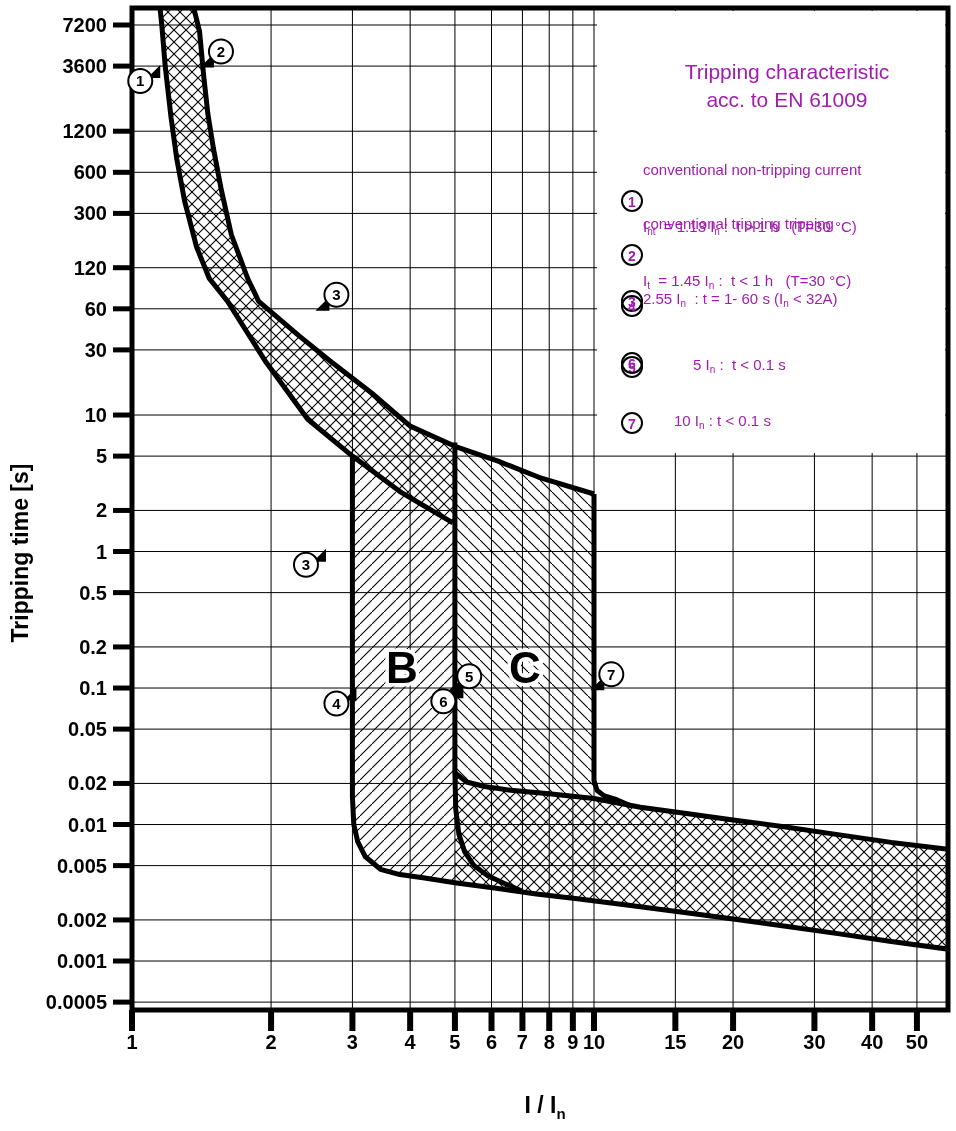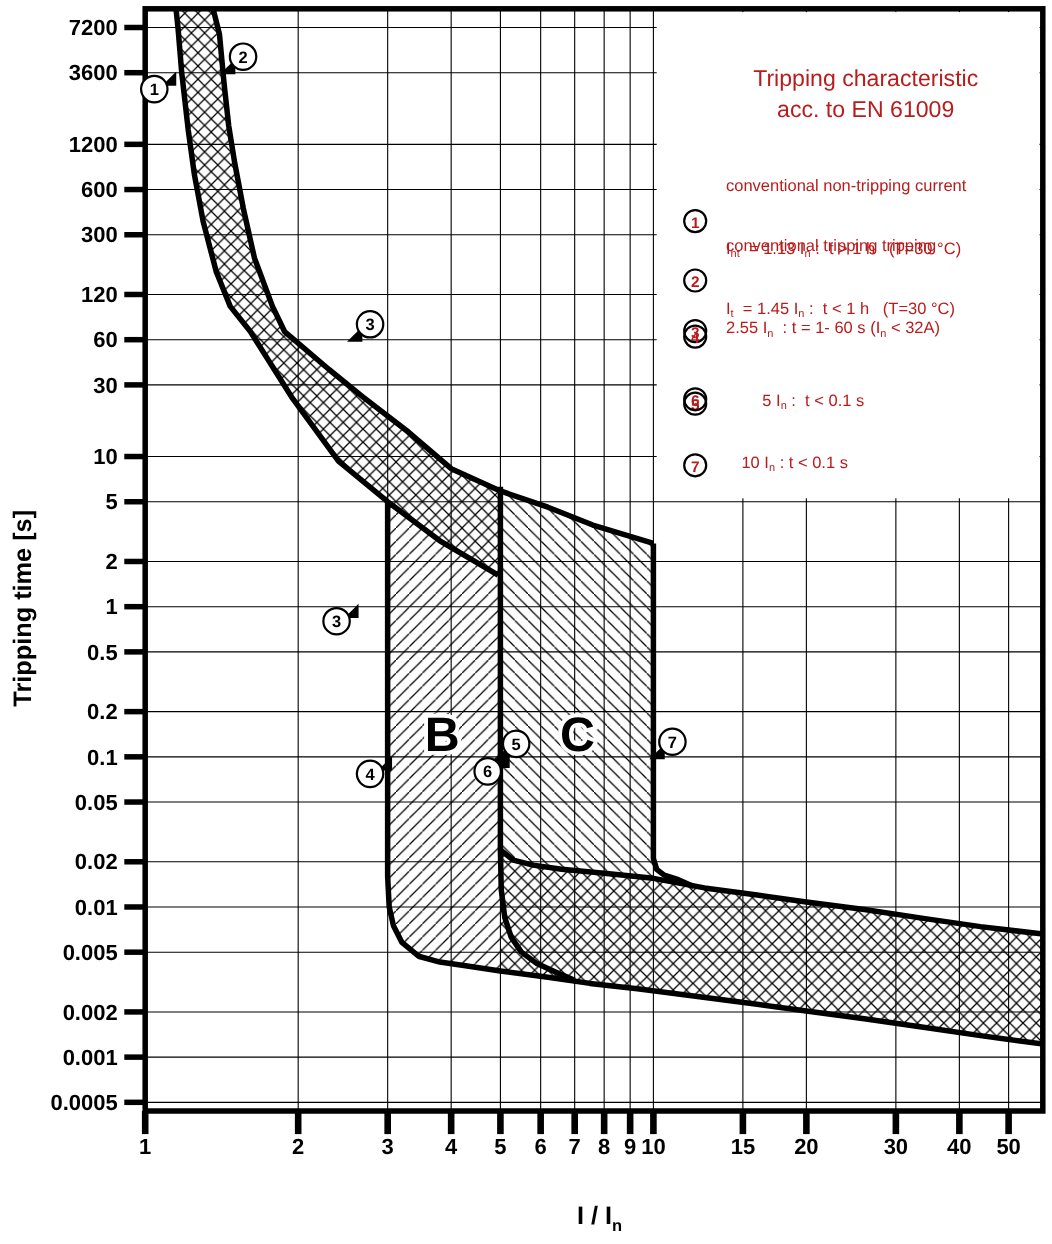--- a/index.html
+++ b/index.html
@@ -1,29 +1,29 @@
 <!DOCTYPE html>
 <html><head>
 <meta charset="utf-8">
 <style>
   html,body{margin:0;padding:0;background:#fff;}
   .stage{position:relative;width:956px;height:1131px;background:#fff;overflow:hidden;
-         font-family:"Liberation Sans",sans-serif;color:#b91c1c;}
+         font-family:"Liberation Sans",sans-serif;color:#a21caf;}
   #plot{position:absolute;left:0;top:0;width:956px;height:1131px;}
   .tick{font:bold 20px "Liberation Sans",sans-serif;fill:#000;}
   .axis{font:bold 23px "Liberation Sans",sans-serif;fill:#000;}
   .zone{font:bold 44px "Liberation Sans",sans-serif;fill:#000;paint-order:stroke;stroke:#fff;stroke-width:7px;}
   .mnum{font:bold 15px "Liberation Sans",sans-serif;fill:#000;}
   .legend{position:absolute;left:597px;top:11px;width:348px;height:442px;background:#fff;}
   .legend-title{position:absolute;top:47px;left:16px;width:100%;text-align:center;
                 font-size:21px;line-height:28px;font-weight:normal;}
   .litem{position:absolute;left:24px;display:flex;align-items:center;}
   .lnum{flex:0 0 22px;width:22px;height:22px;border:2px solid #000;border-radius:50%;
         font:bold 14px/21px "Liberation Sans",sans-serif;text-align:center;box-sizing:border-box;}
-  .ltext{margin-left:17px;font-size:15px;line-height:19px;white-space:pre-wrap;}
+  .ltext{font-size:15px;line-height:19px;white-space:pre-wrap;}
   .ltext sub{font-size:10px;vertical-align:-0.3em;}
   .li1{top:111px}.li2{top:165px}.li3{top:240px}.li4{top:284px}
   .li5{top:306px}.li6{top:341px}.li7{top:362px}
   .li5 .ltext{margin-left:50px}
   .li7 .ltext{margin-left:31px}
 </style>
 </head>
 <body>
 
 <div class="stage">

